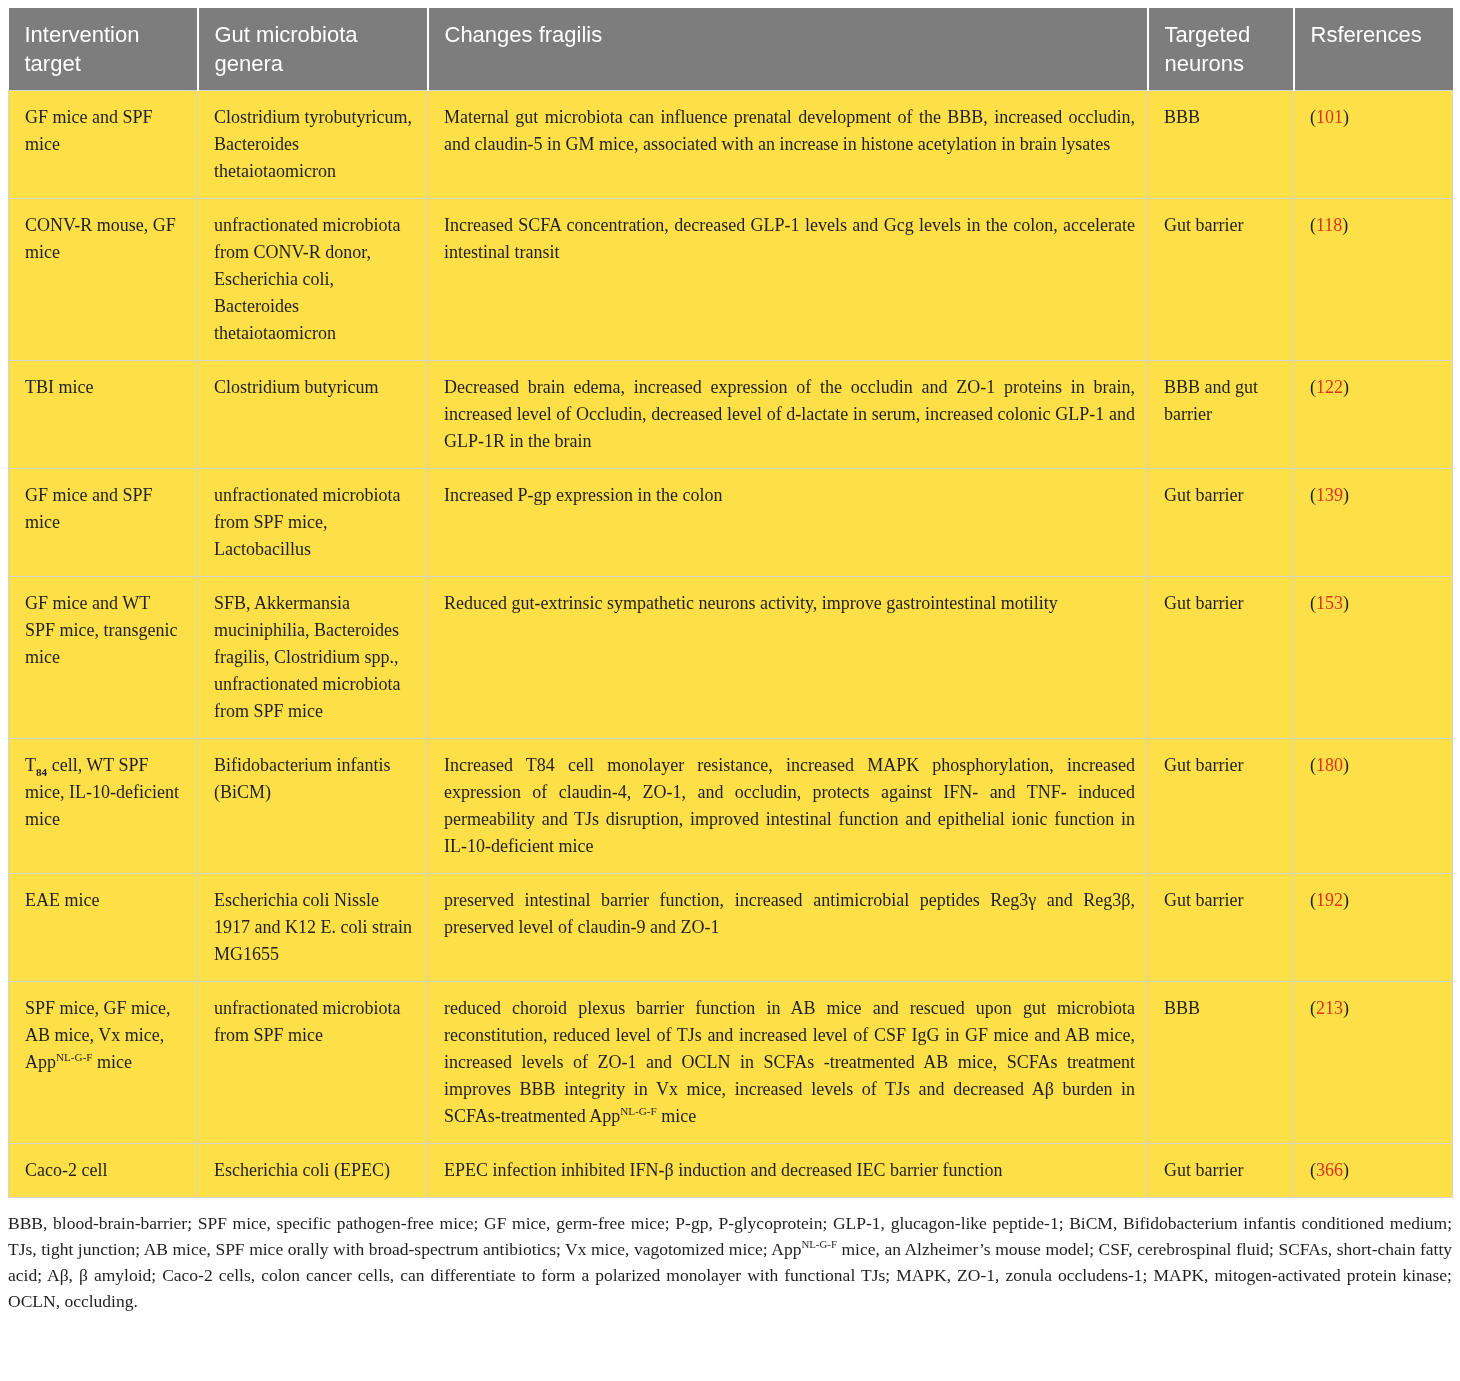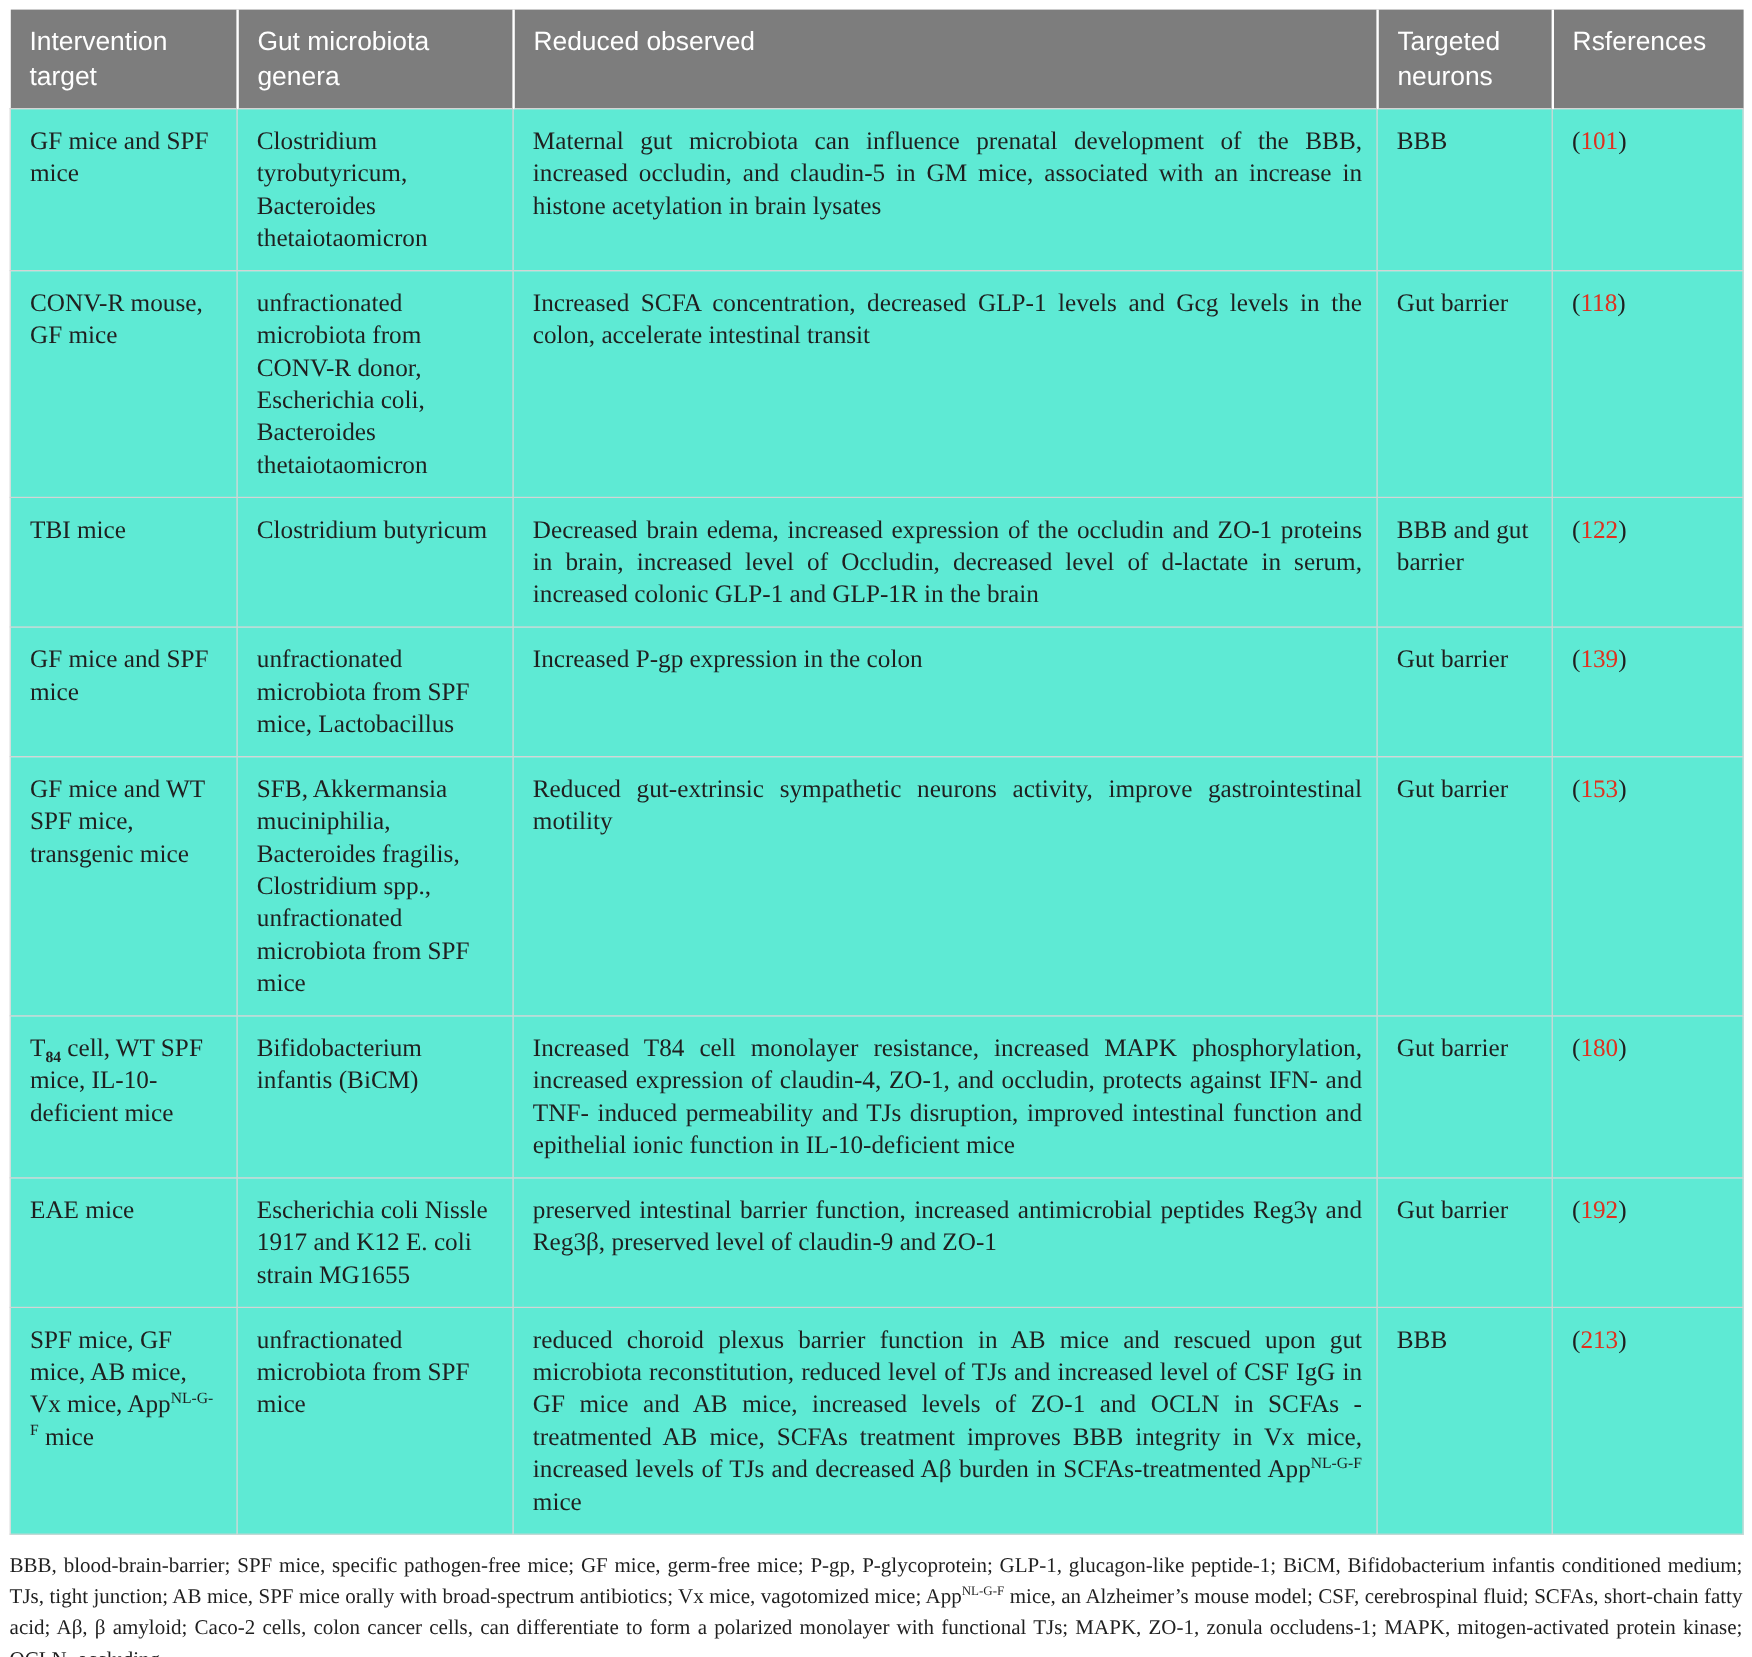--- a/index.html
+++ b/index.html
@@ -29,24 +29,24 @@
     line-height: 29px;
     text-align: left;
     vertical-align: top;
     padding: 12px 12px 12px 16px;
     border-left: 2px solid #ffffff;
   }
   thead th:first-child { border-left: none; }
   tbody td {
     border: 1px solid var(--grid-line, #d4d4d4);
     vertical-align: top;
-    font-size: 21px;
+    font-size: 18px;
     line-height: 27px;
     padding: 13px 14px 13px 16px;
-    background: #5eead4;
+    background: #fde047;
   }
   td.c-changes { text-align: justify; padding-right: 12px; }
   td.c-ref a.ref {
     color: var(--reference-red, #e0301e);
     text-decoration: none;
     cursor: pointer;
   }
   sup { font-size: 0.62em; line-height: 0; vertical-align: super; }
   sub { font-size: 0.62em; line-height: 0; vertical-align: sub; font-weight: bold; }
   .footnote {
@@ -66,21 +66,21 @@
       <col style="width:189px">
       <col style="width:230px">
       <col style="width:720px">
       <col style="width:146px">
       <col style="width:159px">
     </colgroup>
     <thead>
       <tr>
         <th>Intervention target</th>
         <th>Gut microbiota genera</th>
-        <th>Reduced observed</th>
+        <th>Changes fragilis</th>
         <th>Targeted neurons</th>
         <th>Rsferences</th>
       </tr>
     </thead>
     <tbody>
         <tr>
           <td class="c-target">GF mice and SPF mice</td>
           <td class="c-genera">Clostridium tyrobutyricum, Bacteroides thetaiotaomicron</td>
           <td class="c-changes">Maternal gut microbiota can influence prenatal development of the BBB, increased occludin, and claudin-5 in GM mice, associated with an increase in histone acetylation in brain lysates</td>
           <td class="c-barrier">BBB</td>
@@ -128,16 +128,23 @@
           <td class="c-barrier">Gut barrier</td>
           <td class="c-ref">(<a class="ref" href="#">192</a>)</td>
         </tr>
         <tr>
           <td class="c-target">SPF mice, GF mice, AB mice, Vx mice, App<sup>NL-G-F</sup> mice</td>
           <td class="c-genera">unfractionated microbiota from SPF mice</td>
           <td class="c-changes">reduced choroid plexus barrier function in AB mice and rescued upon gut microbiota reconstitution, reduced level of TJs and increased level of CSF IgG in GF mice and AB mice, increased levels of ZO-1 and OCLN in SCFAs -treatmented AB mice, SCFAs treatment improves BBB integrity in Vx mice, increased levels of TJs and decreased Aβ burden in SCFAs-treatmented App<sup>NL-G-F</sup> mice</td>
           <td class="c-barrier">BBB</td>
           <td class="c-ref">(<a class="ref" href="#">213</a>)</td>
         </tr>
+        <tr>
+          <td class="c-target">Caco-2 cell</td>
+          <td class="c-genera">Escherichia coli (EPEC)</td>
+          <td class="c-changes">EPEC infection inhibited IFN-β induction and decreased IEC barrier function</td>
+          <td class="c-barrier">Gut barrier</td>
+          <td class="c-ref">(<a class="ref" href="#">366</a>)</td>
+        </tr>
       </tbody>
   </table>
   <p class="footnote">BBB, blood-brain-barrier; SPF mice, specific pathogen-free mice; GF mice, germ-free mice; P-gp, P-glycoprotein; GLP-1, glucagon-like peptide-1; BiCM, Bifidobacterium infantis conditioned medium; TJs, tight junction; AB mice, SPF mice orally with broad-spectrum antibiotics; Vx mice, vagotomized mice; App<sup>NL-G-F</sup> mice, an Alzheimer’s mouse model; CSF, cerebrospinal fluid; SCFAs, short-chain fatty acid; Aβ, β amyloid; Caco-2 cells, colon cancer cells, can differentiate to form a polarized monolayer with functional TJs; MAPK, ZO-1, zonula occludens-1; MAPK, mitogen-activated protein kinase; OCLN, occluding.</p>
 </div>
 
 </body></html>

